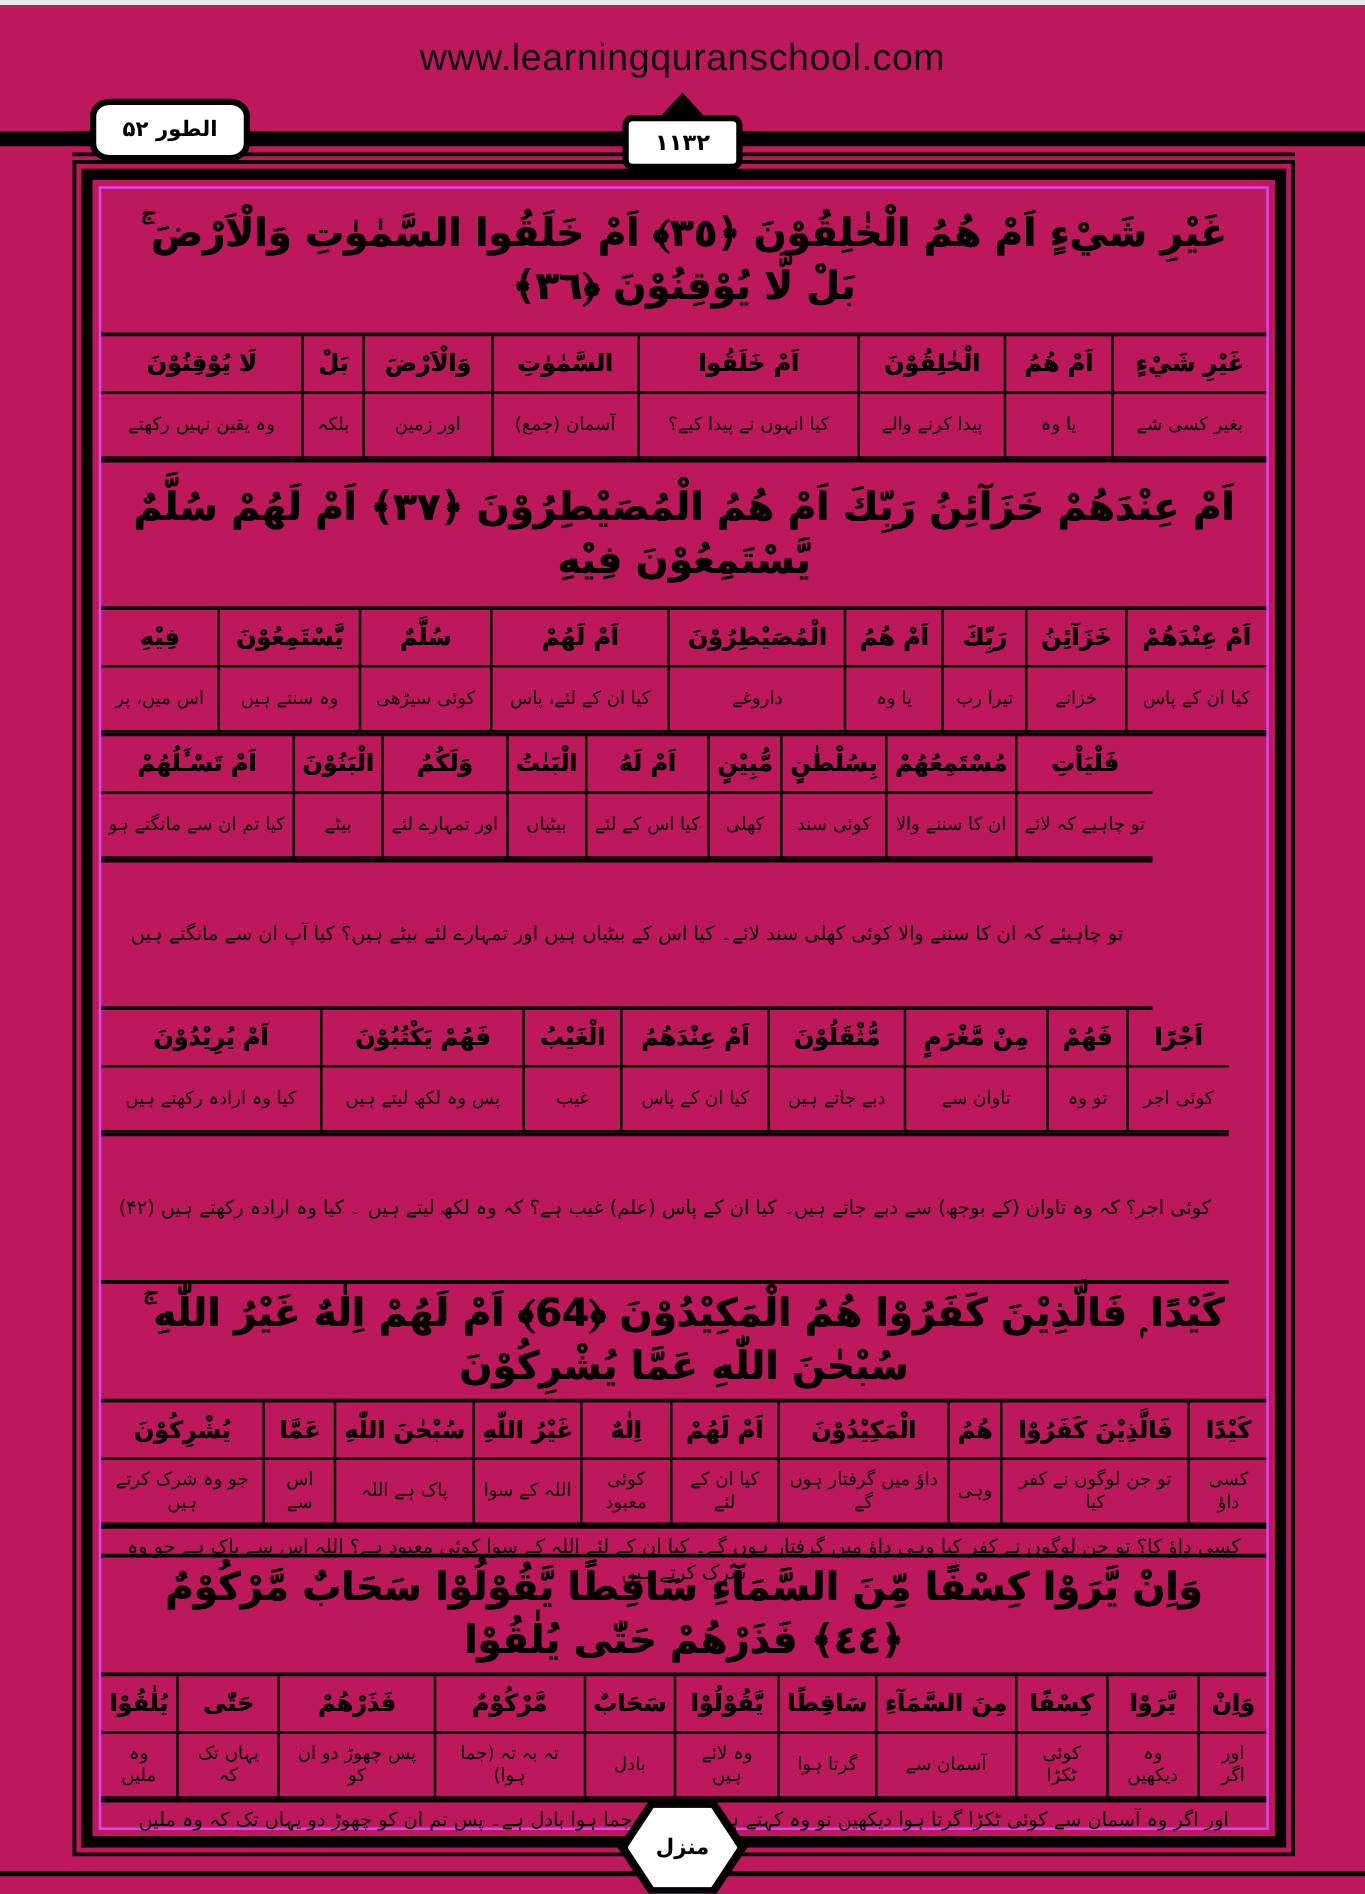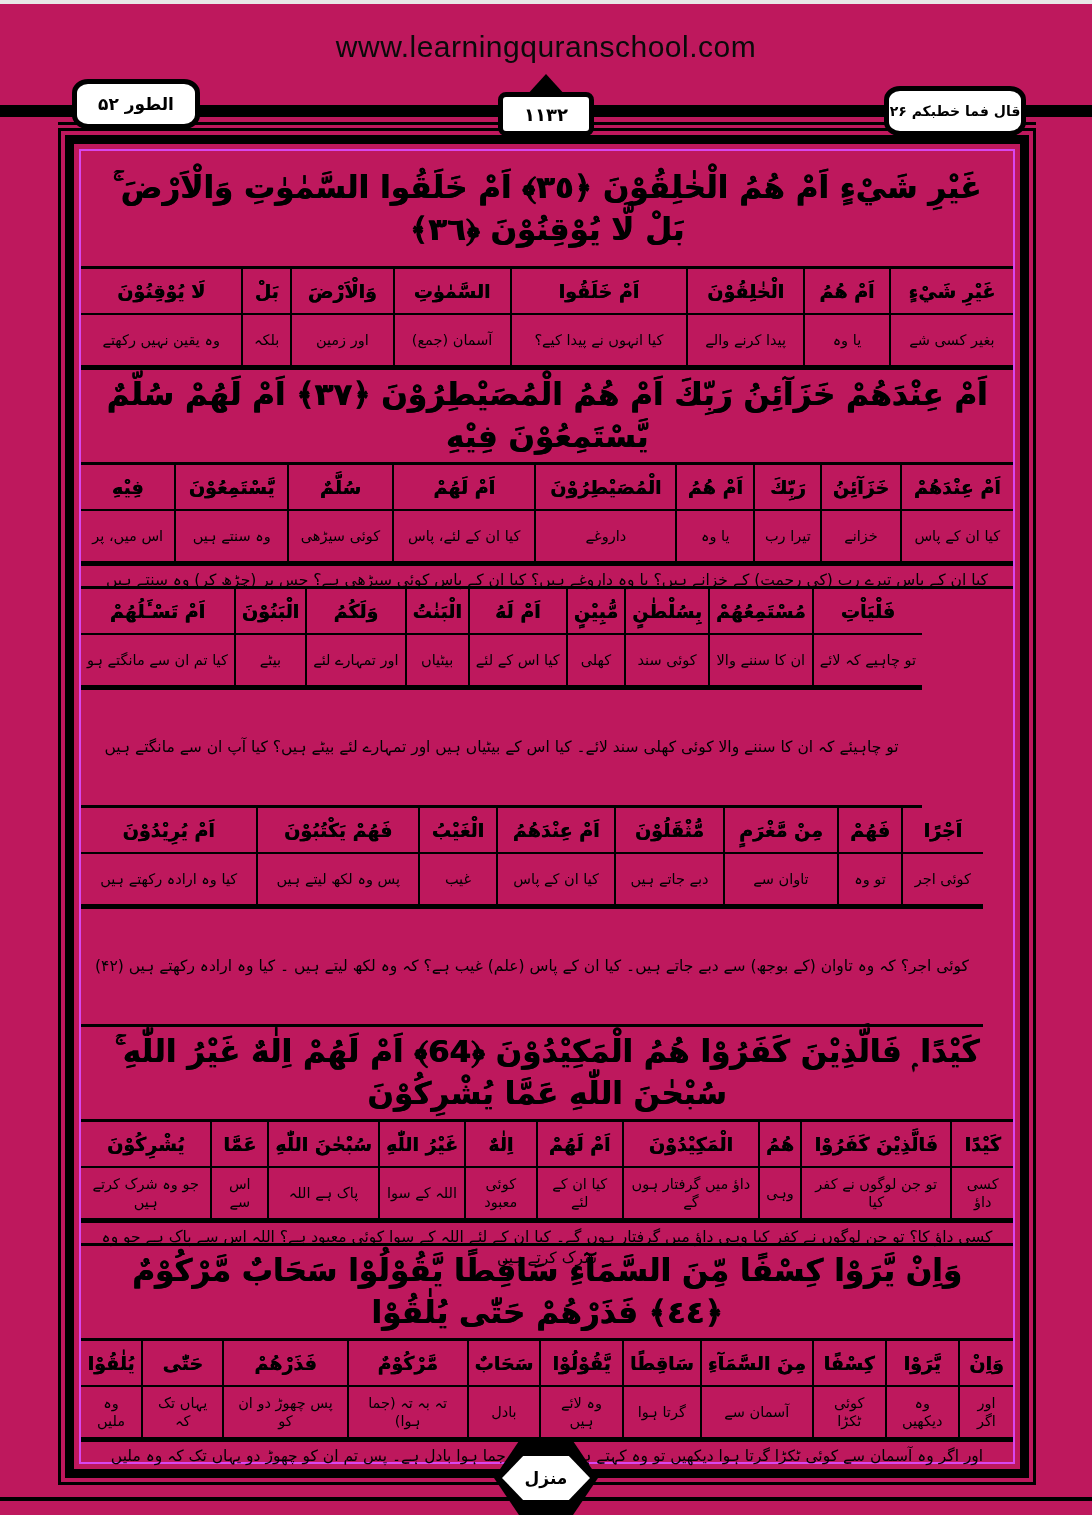--- a/index.html
+++ b/index.html
@@ -83,42 +83,41 @@
     border-top:3px solid #000;
   }
   
   .hex-outer{
     position:absolute;bottom:4px;left:50%;transform:translateX(-50%);
     width:104px;height:74px;background:#000;z-index:4;
     clip-path:polygon(24% 0,76% 0,100% 50%,76% 100%,24% 100%,0 50%);
     display:flex;align-items:center;justify-content:center;
   }
   .hex-inner{
-    width:88px;height:44px;background:#fff;
+    width:88px;height:64px;background:#fff;
     clip-path:polygon(24% 0,76% 0,100% 50%,76% 100%,24% 100%,0 50%);
     display:flex;align-items:center;justify-content:center;
     font-size:17px;font-weight:bold;direction:rtl;
   }
   .bottom-line{
     position:absolute;left:0;right:0;bottom:18px;height:4px;background:#000;z-index:1;
   }
 </style>
 </head>
 <body>
 
 <div class="page">
   <div class="site-url">www.learningquranschool.com</div>
 
   <div class="top-bar"></div>
   <div class="top-bar2"></div>
   <div class="cart-peak"></div>
 
   <div class="cartouche cart-left">الطور ۵۲</div>
   <div class="cartouche cart-center">۱۱۳۲</div>
-  <div class="cartouche cart-right">قال فما خطبکم ۲۶</div>
 
   <div class="frame-outer">
     <div class="frame-inner">
       <div class="content" id="sections-container">
   <section class="section">
     <div class="verse">غَيْرِ شَيْءٍ اَمْ هُمُ الْخٰلِقُوْنَ ﴿٣٥﴾ اَمْ خَلَقُوا السَّمٰوٰتِ وَالْاَرْضَ ۚ بَلْ لَّا يُوْقِنُوْنَ ﴿٣٦﴾</div>
     <table class="words-table">
       <tbody>
         <tr>
                   <td class="word-ar">غَيْرِ شَيْءٍ</td>
@@ -165,21 +164,20 @@
                   <td class="word-ur">تیرا رب</td>
                   <td class="word-ur">یا وہ</td>
                   <td class="word-ur">داروغے</td>
                   <td class="word-ur">کیا ان کے لئے، پاس</td>
                   <td class="word-ur">کوئی سیڑھی</td>
                   <td class="word-ur">وہ سنتے ہیں</td>
                   <td class="word-ur">اس میں، پر</td>
                 </tr>
       </tbody>
     </table>
-    <div class="translation">کیا ان کے پاس تیرے رب (کی رحمت) کے خزانے ہیں؟ یا وہ داروغے ہیں؟ کیا ان کے پاس کوئی سیڑھی ہے؟ جس پر (چڑھ کر) وہ سنتے ہیں</div>
   </section>
 
   <section class="section">
     <table class="words-table">
       <tbody>
         <tr>
                   <td class="word-ar">فَلْيَاْتِ</td>
                   <td class="word-ar">مُسْتَمِعُهُمْ</td>
                   <td class="word-ar">بِسُلْطٰنٍ</td>
                   <td class="word-ar">مُّبِيْنٍ</td>

